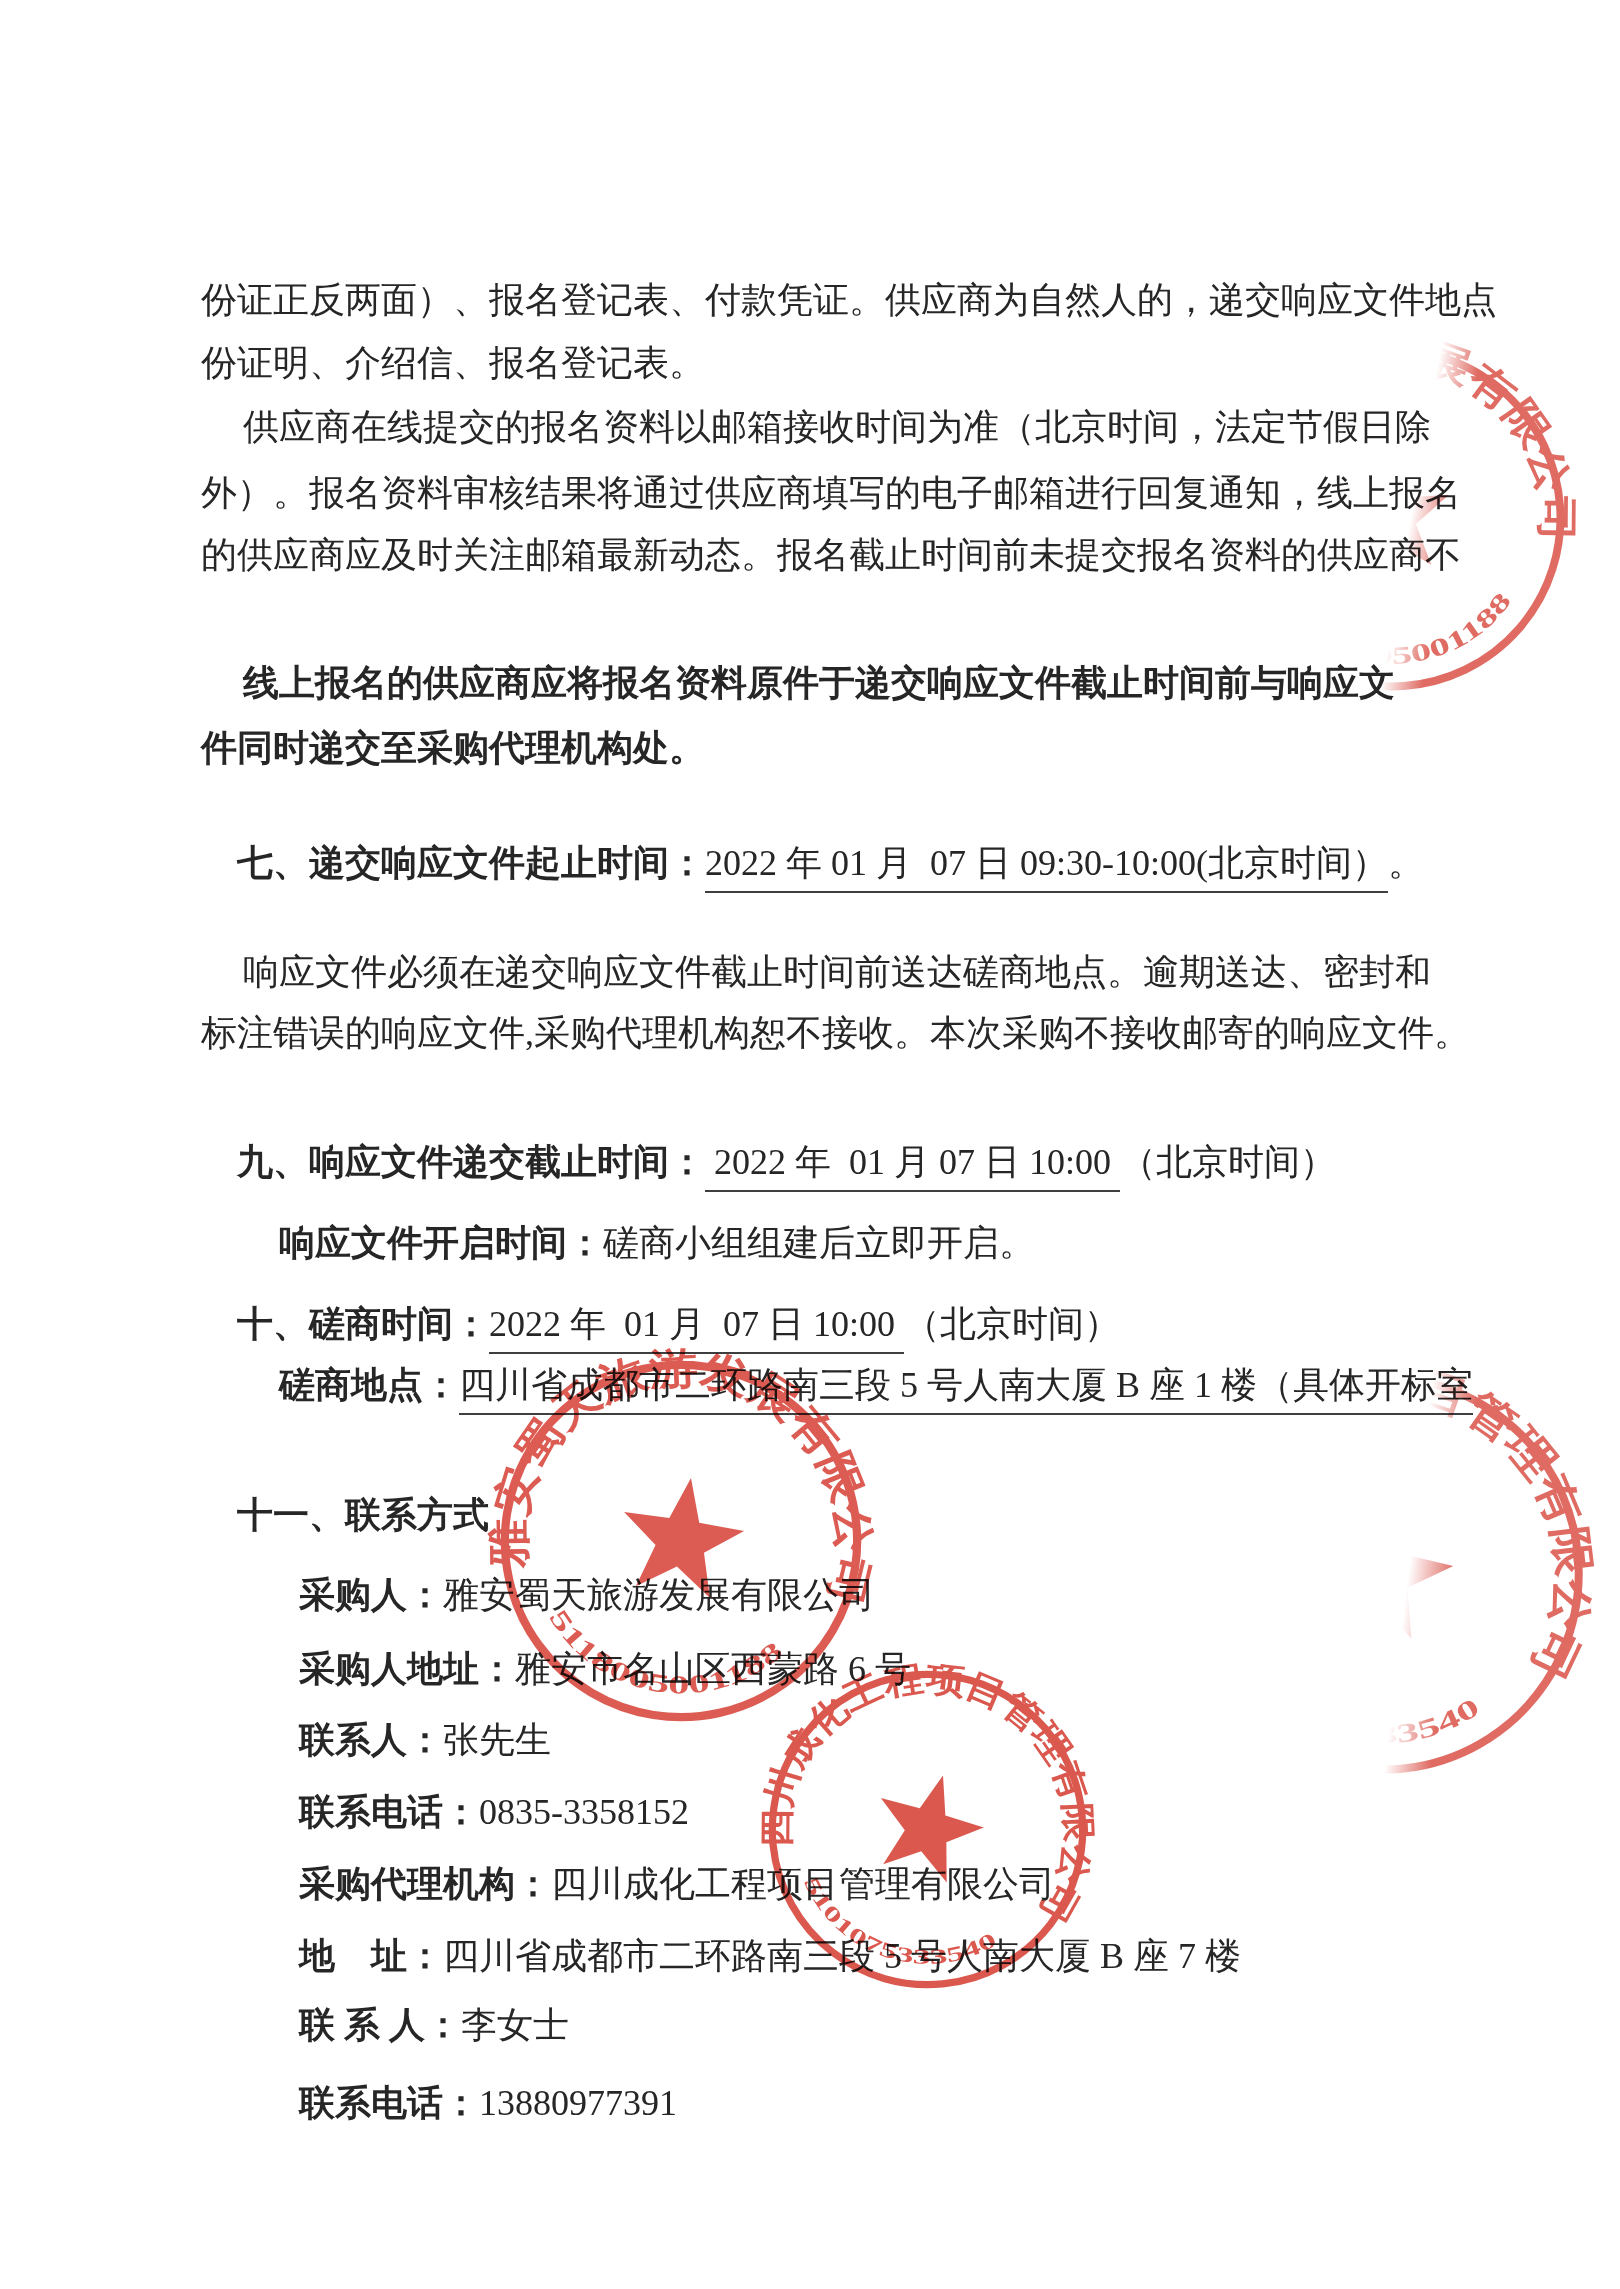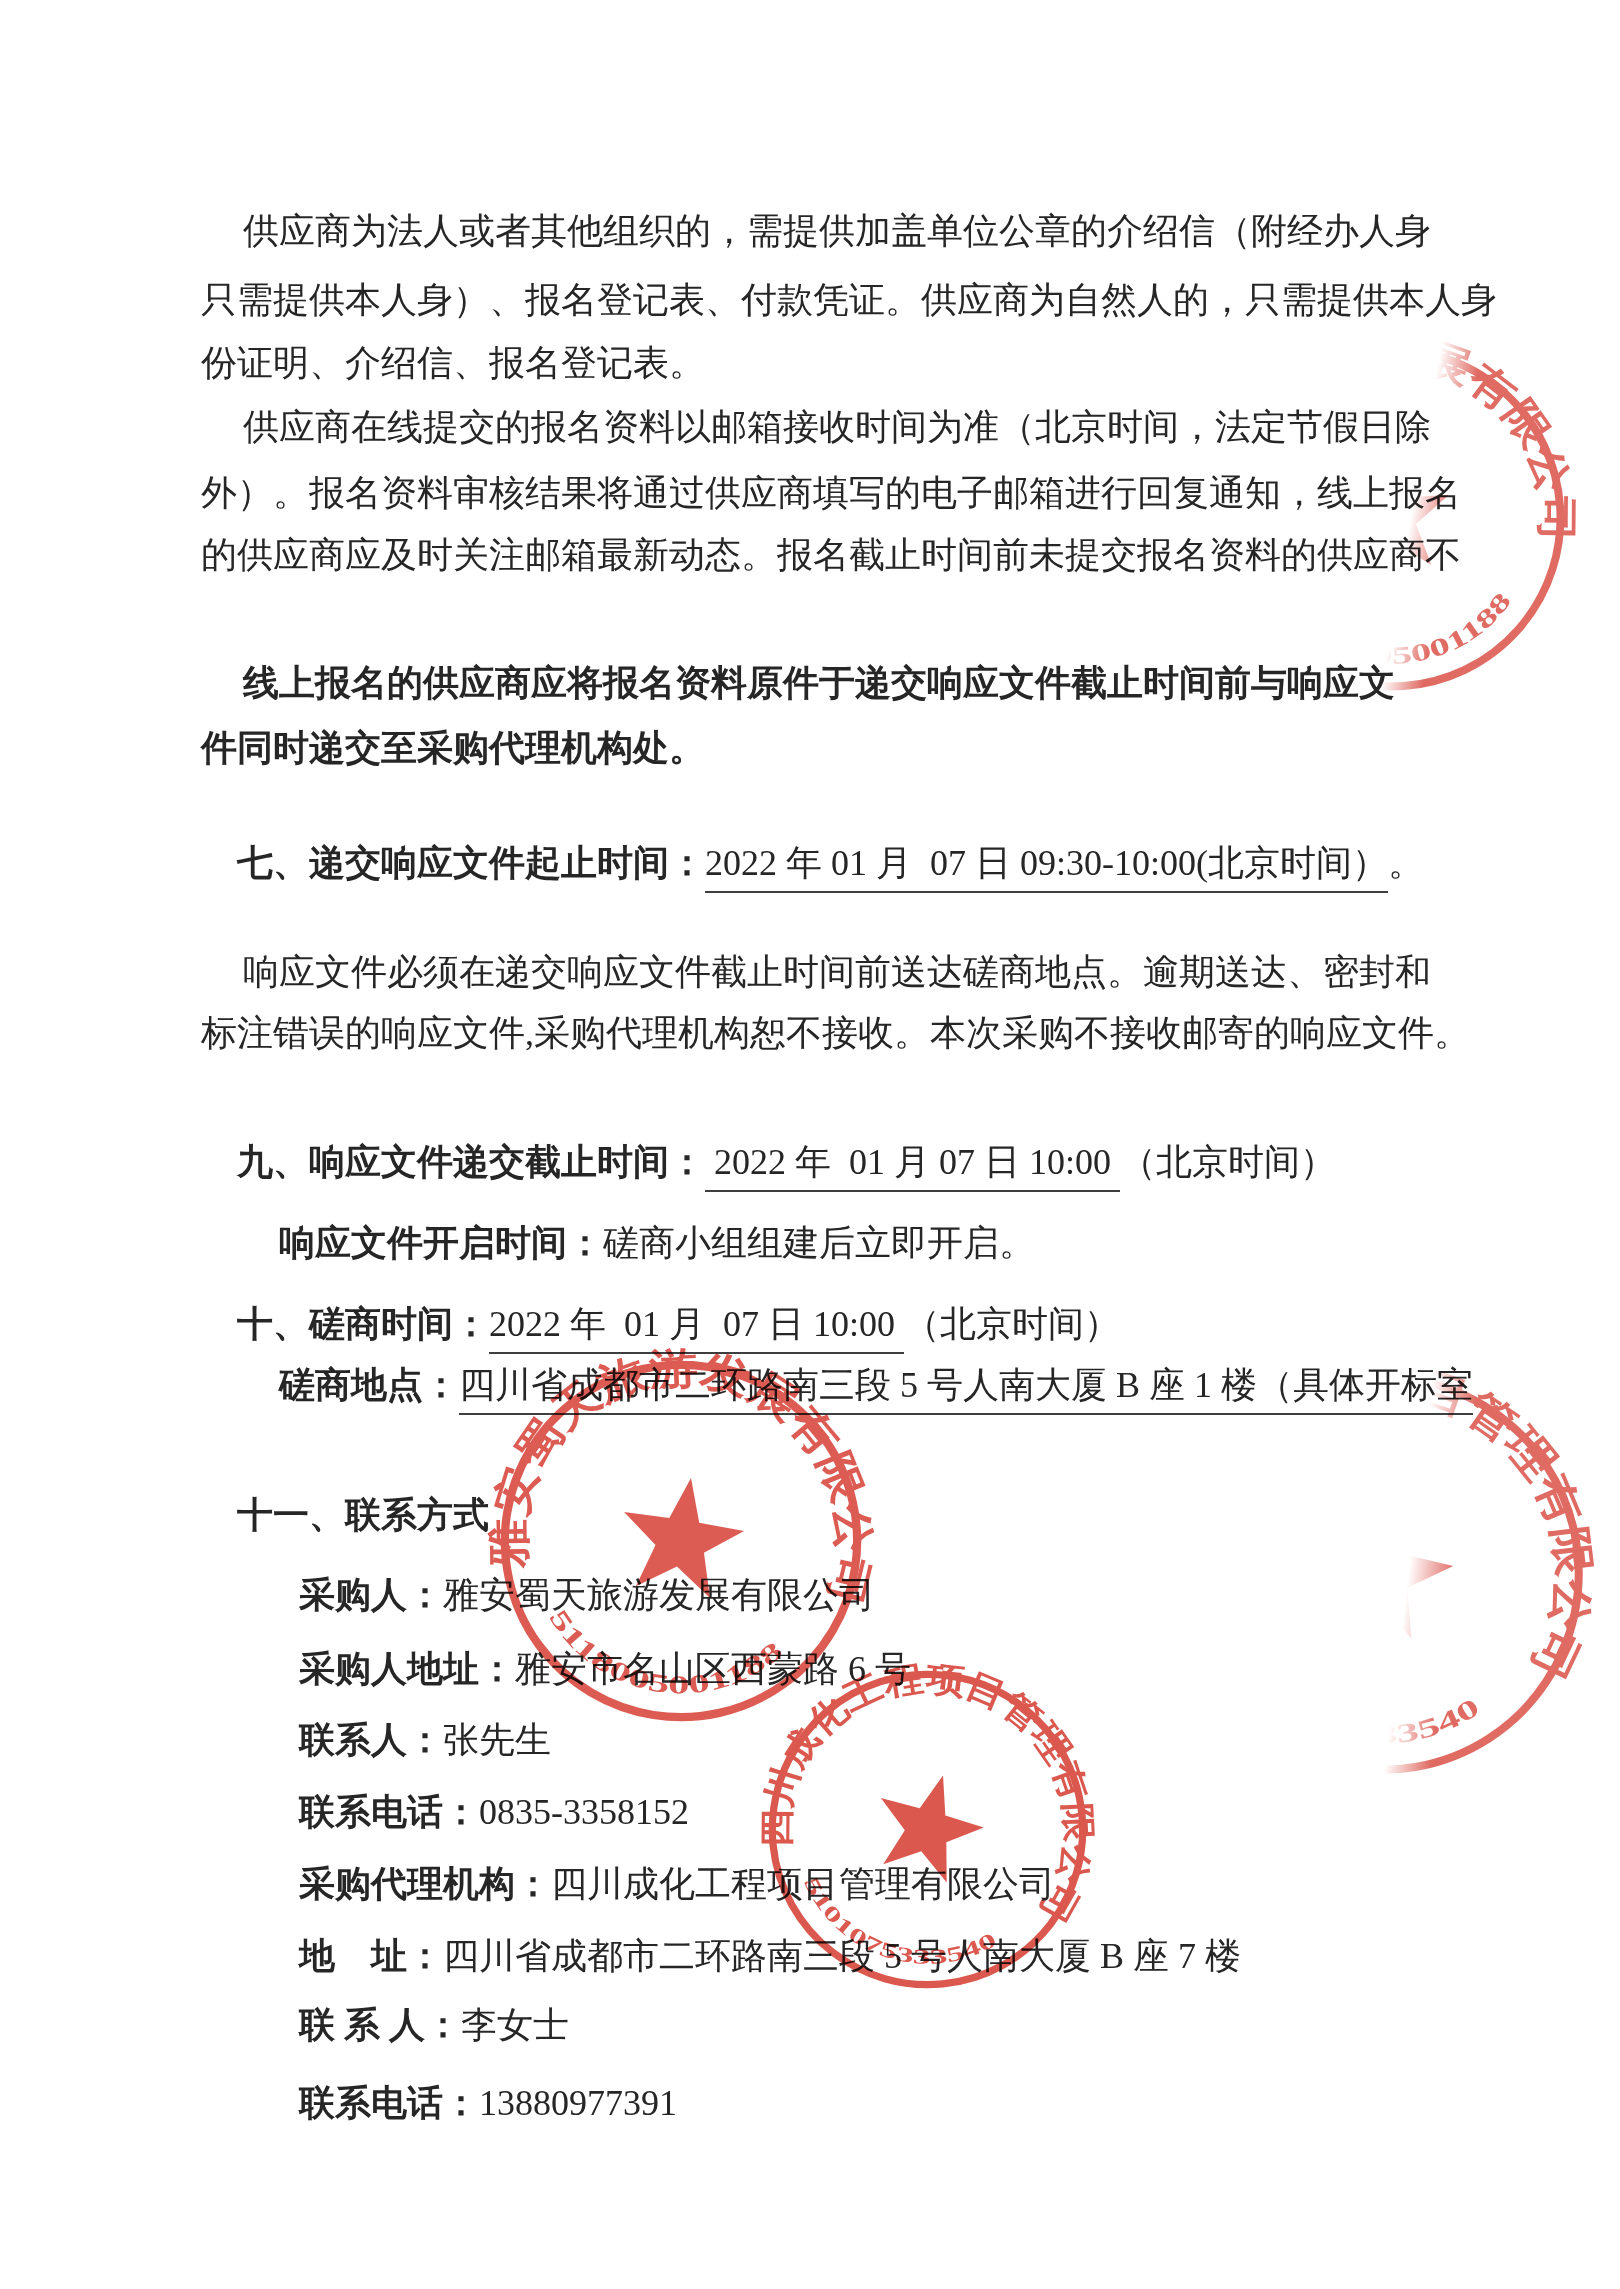--- a/index.html
+++ b/index.html
@@ -38,22 +38,21 @@
     opacity:.82;
   }
   .stamp-full-b{opacity:.9;}
   .stamp-full-c{opacity:.92;}
 </style>
 </head>
 <body>
 
 <div id="page">
 
-  <div class="line" style="left:243px;top:206px"><span>供应商为法人或者其他组织的，需提供加盖单位公章的介绍信（附经办人身</span></div>
-  <div class="line" style="left:201px;top:275px"><span>只需提供本人身）、报名登记表、付款凭证。供应商为自然人的，只需提供本人身</span></div>
+  <div class="line" style="left:201px;top:275px"><span>份证正反两面）、报名登记表、付款凭证。供应商为自然人的，递交响应文件地点</span></div>
   <div class="line" style="left:201px;top:338px"><span>份证明、介绍信、报名登记表。</span></div>
   <div class="line" style="left:243px;top:402px"><span>供应商在线提交的报名资料以邮箱接收时间为准（北京时间，法定节假日除</span></div>
   <div class="line" style="left:201px;top:468px"><span>外）。报名资料审核结果将通过供应商填写的电子邮箱进行回复通知，线上报名</span></div>
   <div class="line" style="left:201px;top:530px"><span>的供应商应及时关注邮箱最新动态。报名截止时间前未提交报名资料的供应商不</span></div>
   <div class="line bold" style="left:243px;top:658px"><span>线上报名的供应商应将报名资料原件于递交响应文件截止时间前与响应文</span></div>
   <div class="line bold" style="left:201px;top:723px"><span>件同时递交至采购代理机构处。</span></div>
 
   <div class="line" style="left:201px;top:787px">
     <span class="lbl">七、递交响应文件起止时间：</span><span class="u">2022 年 01 月  07 日 09:30-10:00(北京时间）</span><span>。</span>
   </div>

